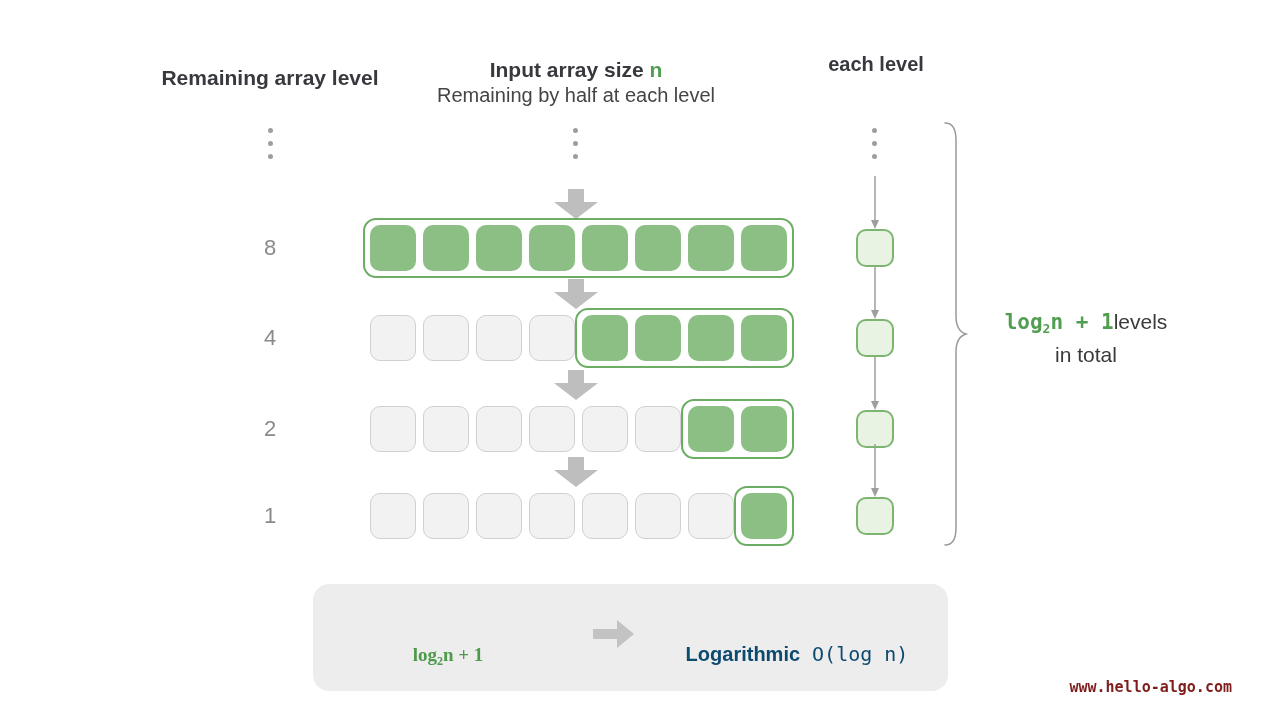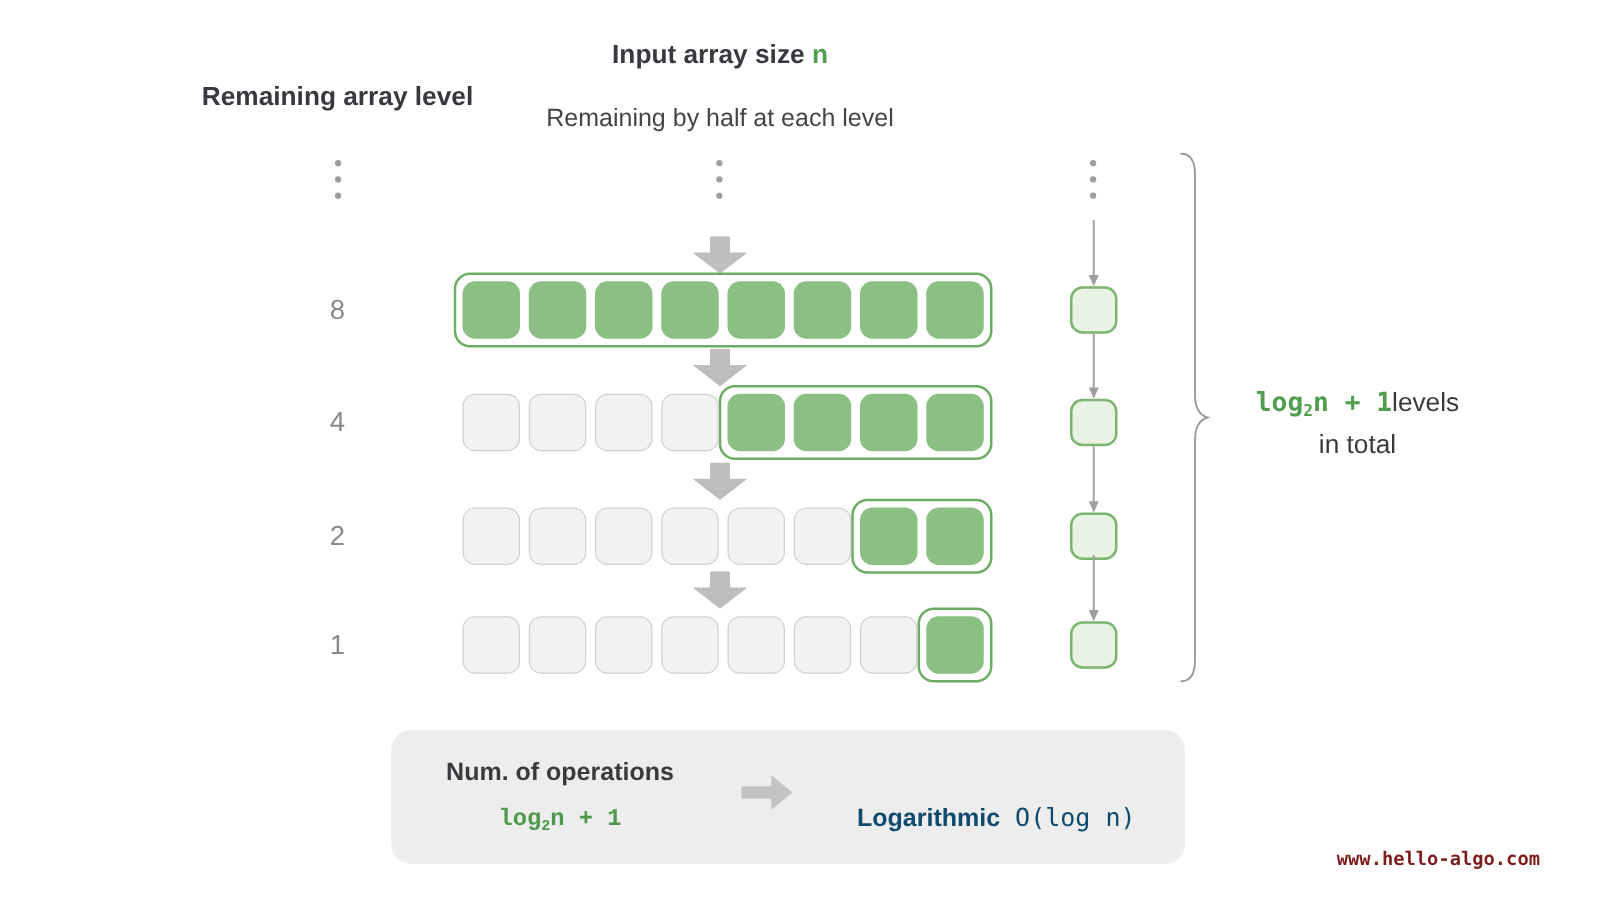--- a/index.html
+++ b/index.html
@@ -5,21 +5,21 @@
   html,body{margin:0;padding:0;}
   body{
     width:1280px;height:720px;position:relative;overflow:hidden;
     background:#ffffff;font-family:"Liberation Sans",sans-serif;
   }
   .abs{position:absolute;}
   .green{color:#519E51;}
 
   
   .hdr-left{left:120px;top:66px;width:300px;text-align:center;font-size:21px;font-weight:bold;color:#37393E;}
-  .hdr-mid-title{left:396px;top:32px;width:360px;text-align:center;font-size:21px;font-weight:bold;color:#37393E;}
+  .hdr-mid-title{left:396px;top:58px;width:360px;text-align:center;font-size:21px;font-weight:bold;color:#37393E;}
   .hdr-mid-sub{left:396px;top:84px;width:360px;text-align:center;font-size:20px;color:#454545;}
   .hdr-right{left:776px;top:50px;width:200px;text-align:center;font-size:20px;font-weight:bold;color:#37393E;line-height:29px;}
 
   
   .dots{display:flex;flex-direction:column;gap:8px;align-items:center;width:5px;}
   .dots i{width:5px;height:5px;border-radius:50%;background:#9E9E9E;display:block;}
 
   
   .row-label{width:60px;height:46px;line-height:46px;text-align:center;font-size:22px;color:#8A8A8A;}
   .cell-row{display:flex;gap:7px;}
@@ -36,38 +36,39 @@
   .brace-note .formula{font-family:"DejaVu Sans Mono",monospace;font-weight:bold;color:#519E51;}
   .brace-note .note-text{color:#3A3A3A;}
   .brace-note .formula sub{font-size:13px;vertical-align:-4px;}
   .brace-note .gap{}
 
   
   .summary-box{left:313px;top:584px;width:635px;height:107px;border-radius:16px;background:#EDEDEE;}
   .s-title{position:absolute;text-align:center;font-size:20px;font-weight:bold;color:#3A3A3E;}
   .s-left-title{left:20px;top:23px;width:230px;}
   .s-left-formula{position:absolute;left:20px;top:60px;width:230px;text-align:center;
-    font-family:Liberation Mono, monospace;font-weight:bold;font-size:19px;color:#4C9A4A;}
+    font-family:Liberation Serif, serif;font-weight:bold;font-size:19px;color:#4C9A4A;}
   .s-left-formula sub{font-size:12px;vertical-align:-4px;}
   .s-right-title{left:358px;top:23px;width:240px;}
   .s-right-value{position:absolute;left:344px;top:58px;width:280px;text-align:center;font-size:20px;color:#0c4a6e;}
   .s-right-value .word{font-weight:bold;}
   .s-right-value .code{font-family:"DejaVu Sans Mono",monospace;margin-left:12px;}
 
   .watermark{right:48px;top:678px;font-family:"DejaVu Sans Mono",monospace;font-size:15px;color:#7f1d1d;font-weight:bold;}
 </style>
 </head>
 <body>
 
 <div class="abs hdr-left">Remaining array level</div>
 
 <div class="abs hdr-mid-title"><span>Input array size </span><span class="green">n</span></div>
 <div class="abs hdr-mid-sub">Remaining by half at each level</div>
 
 <div class="abs hdr-right">
+  <div>each level</div>
 </div>
 
 <div class="abs dots" style="left:268px;top:128px;">
     <i></i>
     <i></i>
     <i></i>
   </div>
 <div class="abs dots" style="left:573px;top:128px;">
     <i></i>
     <i></i>
@@ -165,21 +166,20 @@
 <svg class="abs" style="left:941px;top:120px;" width="28" height="428" viewBox="0 0 28 428">
   <path d="M4 3 Q15 3 15 20 L15 196 Q15 211 25 214 Q15 217 15 232 L15 408 Q15 425 4 425" fill="none" stroke="#9A9A9A" stroke-width="1.5" stroke-linecap="round"></path>
 </svg>
 
 <div class="abs brace-note">
   <div><span class="formula"><span>log</span><sub>2</sub><span>n + 1</span></span><span class="note-text gap">levels</span></div>
   <div class="note-text">in total</div>
 </div>
 
 <div class="abs summary-box">
-  <div class="s-title s-left-title">Num. of operations</div>
   <div class="s-left-formula"><span>log</span><sub>2</sub><span>n + 1</span></div>
   <svg class="abs" style="left:280px;top:34px;" width="42" height="32" viewBox="0 0 42 32">
     <path d="M0 11 H24 V2 L41 16 L24 30 V21 H0 Z" fill="#C3C3C3"></path>
   </svg>
   <div class="s-right-value"><span class="word">Logarithmic</span><span class="code">O(log n)</span></div>
 </div>
 
 <div class="abs watermark">www.hello-algo.com</div>
 
 </body></html>

